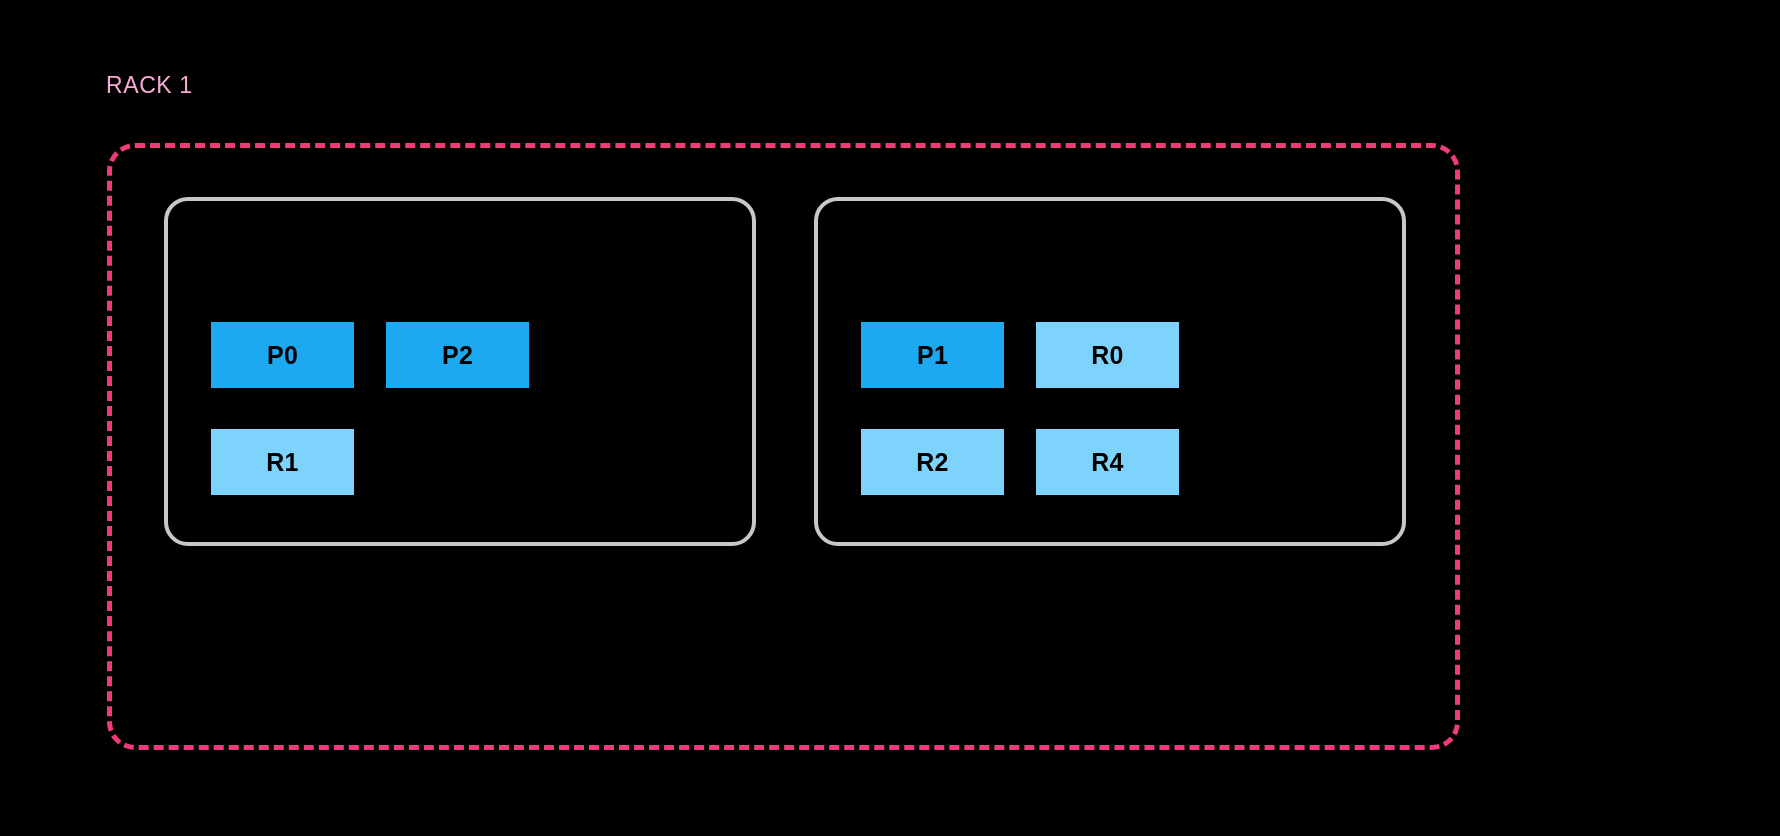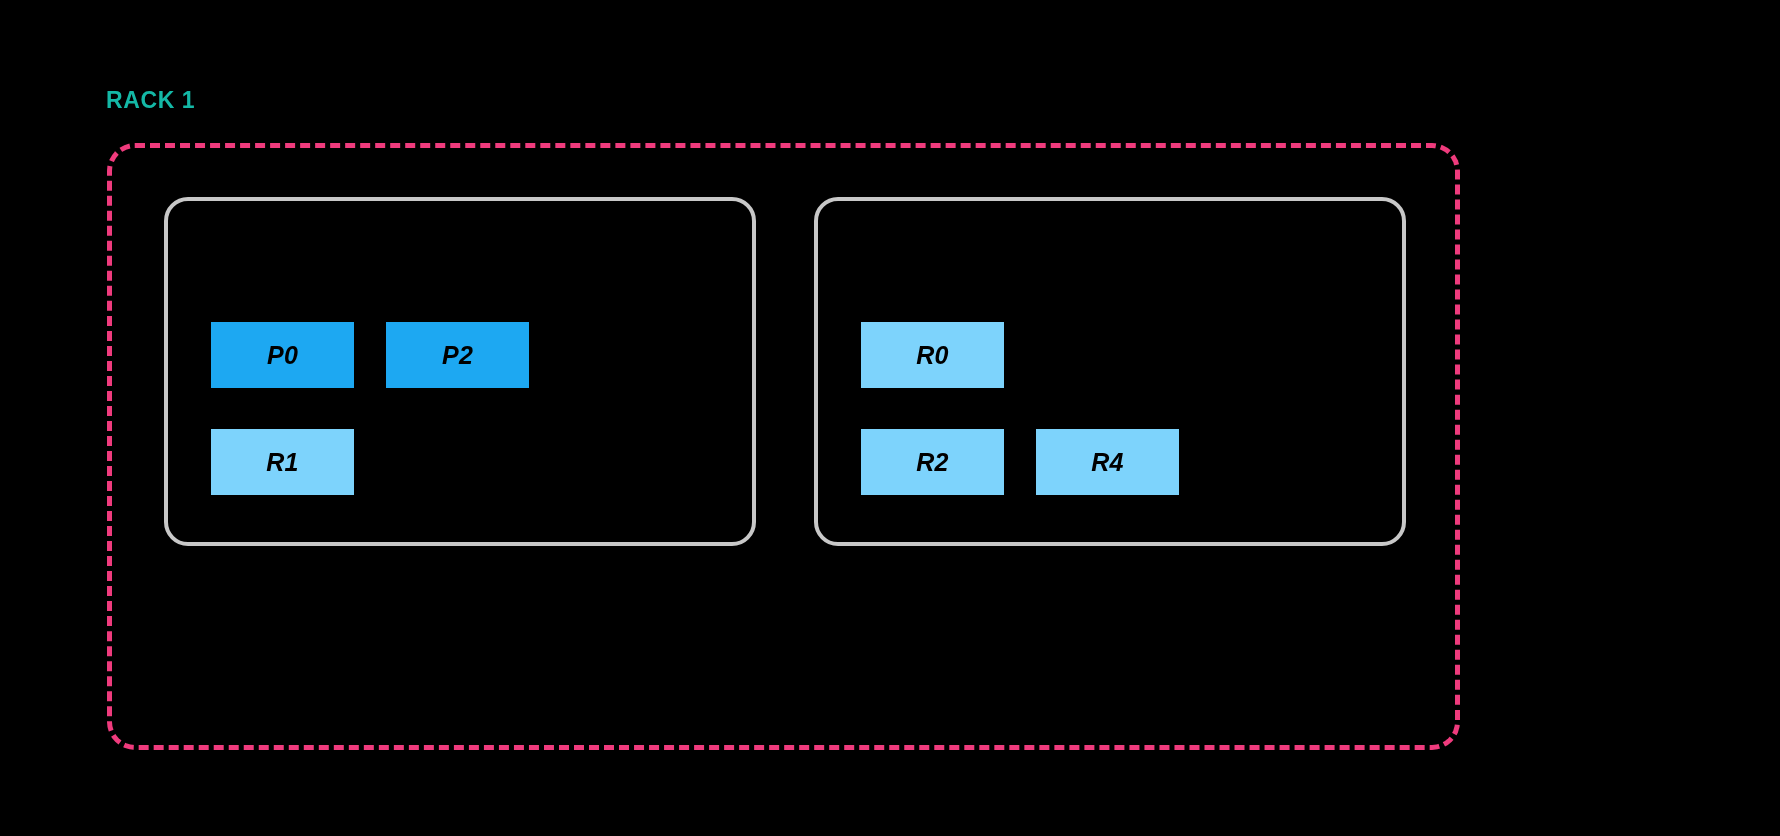--- a/index.html
+++ b/index.html
@@ -16,25 +16,25 @@
     width: 1780px;
     height: 836px;
     background: #000000;
     overflow: hidden;
   }
 
   
   .rack-title {
     position: absolute;
     left: 106px;
-    top: 89px;
+    top: 74px;
     font-size: 23px;
-    font-weight: bold;
+    font-weight: normal;
     letter-spacing: 0.6px;
-    color: #14b8a6;
+    color: #f9a8d4;
     line-height: 1;
     white-space: nowrap;
   }
 
   
   .rack-box {
     position: absolute;
     left: 107px;
     top: 143px;
     width: 1353px;
@@ -74,21 +74,20 @@
     height: 66px;
     display: flex;
     align-items: center;
     justify-content: center;
     font-size: 25px;
     font-weight: bold;
     color: #000000;
     line-height: 1;
     letter-spacing: 0.3px;
     box-sizing: border-box;
-    font-style: italic;
   }
   .cell.primary { background: #1da8f2; }
   .cell.replica { background: #7dd3fc; }
 </style>
 </head>
 <body>
 
 <div id="canvas">
 
   <div class="rack-title">RACK 1</div>
@@ -105,20 +104,23 @@
     </div>
   </div>
   <div class="cell-row row-bottom node-0-rows">
     <div class="cell replica">
       <span>R1</span>
     </div>
   </div>
 
   <div class="node-box node-box-1"></div>
   <div class="cell-row row-top node-1-rows">
+    <div class="cell primary">
+      <span>P1</span>
+    </div>
     <div class="cell replica">
       <span>R0</span>
     </div>
   </div>
   <div class="cell-row row-bottom node-1-rows">
     <div class="cell replica">
       <span>R2</span>
     </div>
     <div class="cell replica">
       <span>R4</span>

